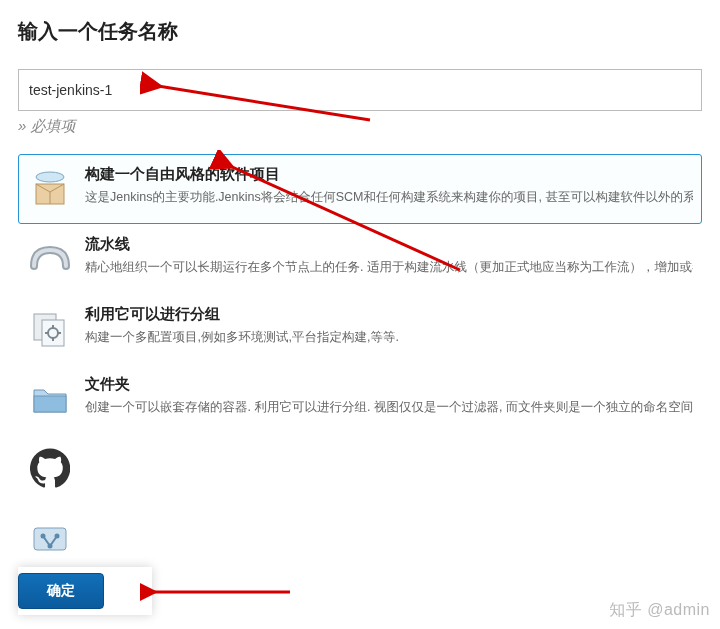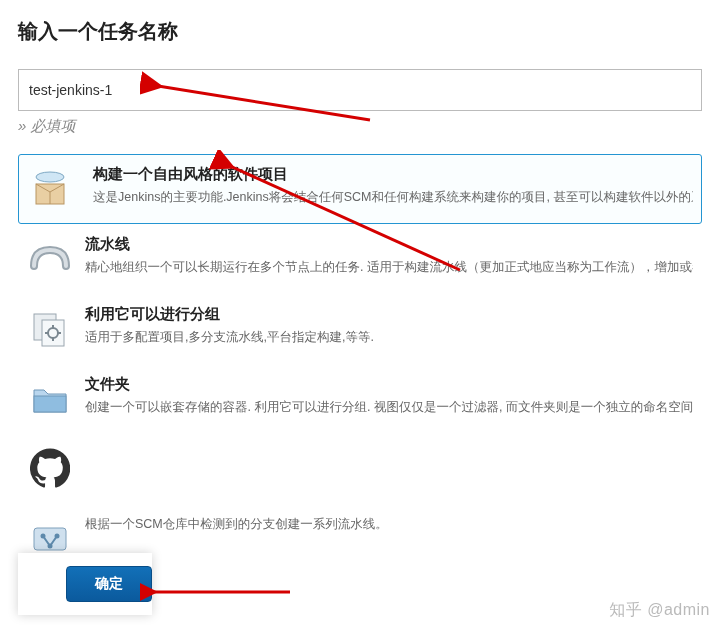--- a/index.html
+++ b/index.html
@@ -38,21 +38,20 @@
     display: flex;
     align-items: flex-start;
     padding: 10px 8px 12px 8px;
     border: 1px solid transparent;
     border-radius: 3px;
     cursor: pointer;
   }
   .option.selected {
     border-color: #2495d2;
     background: #fafeff;
-    gap: 8px;
   }
   .option .icon-wrap {
     width: 46px;
     height: 46px;
     flex: 0 0 46px;
     margin-right: 12px;
     display: flex;
     align-items: center;
     justify-content: center;
   }
@@ -68,26 +67,26 @@
     color: #666;
     line-height: 1.5;
     white-space: nowrap;
     overflow: hidden;
   }
   .footer-bar {
     position: absolute;
     left: 18px;
     bottom: 14px;
     width: 134px;
-    height: 62px;
+    height: 48px;
     background: #fff;
     box-shadow: 0 0 10px rgba(0,0,0,0.18);
     display: flex;
     align-items: center;
-    justify-content: flex-end;
+    justify-content: flex-start;
     margin-top: 38px;
   }
   .ok-btn {
     background: #0b5a9d;
     background: linear-gradient(#1270b8, #0b5a9d);
     color: #fff;
     border: 1px solid #084d87;
     border-radius: 4px;
     font-size: 14px;
     font-weight: 600;
@@ -158,21 +157,21 @@
           <g stroke="#7a8790" stroke-width="2">
             <line x1="25" y1="19" x2="25" y2="22"></line>
               <line x1="25" y1="32" x2="25" y2="35"></line>
             <line x1="17" y1="27" x2="20" y2="27"></line>
               <line x1="30" y1="27" x2="33" y2="27"></line>
           </g>
         </svg>
       </div>
       <div class="text">
         <div class="title">利用它可以进行分组</div>
-        <div class="desc">适用于多配置项目,多分支流水线,平台指定构建,等等.</div>
+        <div class="desc">构建一个多配置项目,例如多环境测试,平台指定构建,等等.</div>
       </div>
     </div>
 
     <div class="option">
       <div class="icon-wrap">
         <svg width="44" height="44" viewBox="0 0 44 44">
           <path d="M6 14 h10 l4 4 h18 v18 h-32 z" fill="#b9d6ee" stroke="#6f97b8"></path>
           <rect x="6" y="20" width="32" height="16" fill="#8fbde0" stroke="#6f97b8"></rect>
         </svg>
       </div>
@@ -196,21 +195,20 @@
       <div class="icon-wrap">
         <svg width="44" height="44" viewBox="0 0 44 44">
           <rect x="6" y="12" width="32" height="22" rx="3" fill="#cfe0ee" stroke="#7fa0bb"></rect>
           <circle cx="15" cy="20" r="2.5" fill="#5d89ab"></circle>
           <circle cx="29" cy="20" r="2.5" fill="#5d89ab"></circle>
           <circle cx="22" cy="30" r="2.5" fill="#5d89ab"></circle>
           <path d="M15 20 L22 30 L29 20" fill="none" stroke="#5d89ab" stroke-width="2"></path>
         </svg>
       </div>
       <div class="text">
-        <div class="desc">根据一个SCM仓库中检测到的分支创建一系列流水线。</div>
       </div>
     </div>
 
   </div>
 </div>
 
 <div class="footer-bar">
   <button class="ok-btn">确定</button>
 </div>
 

